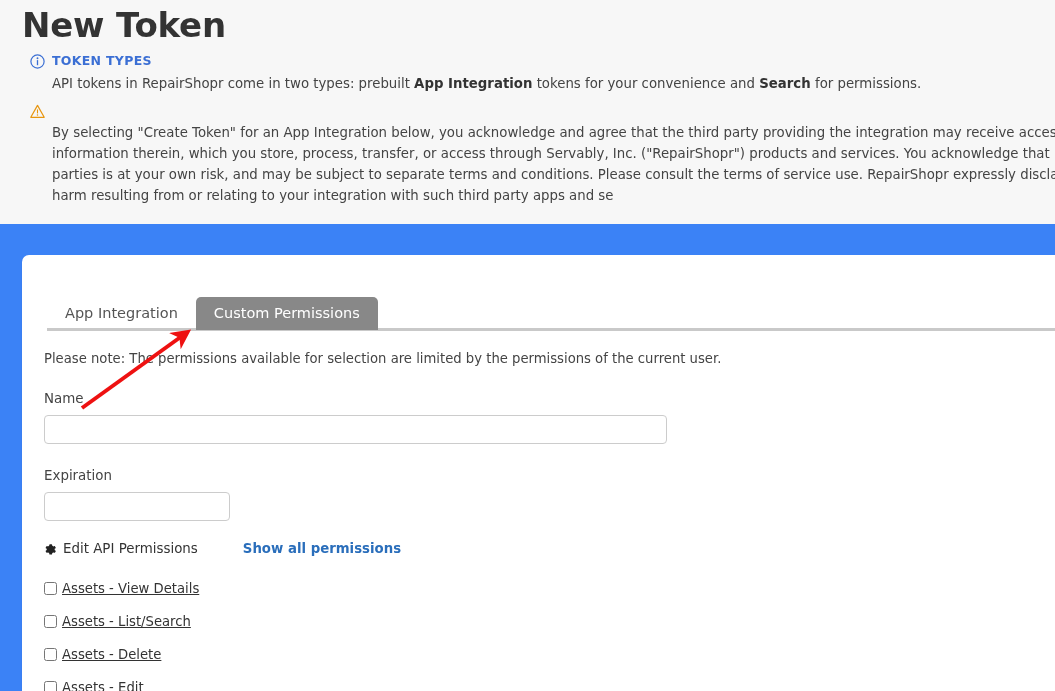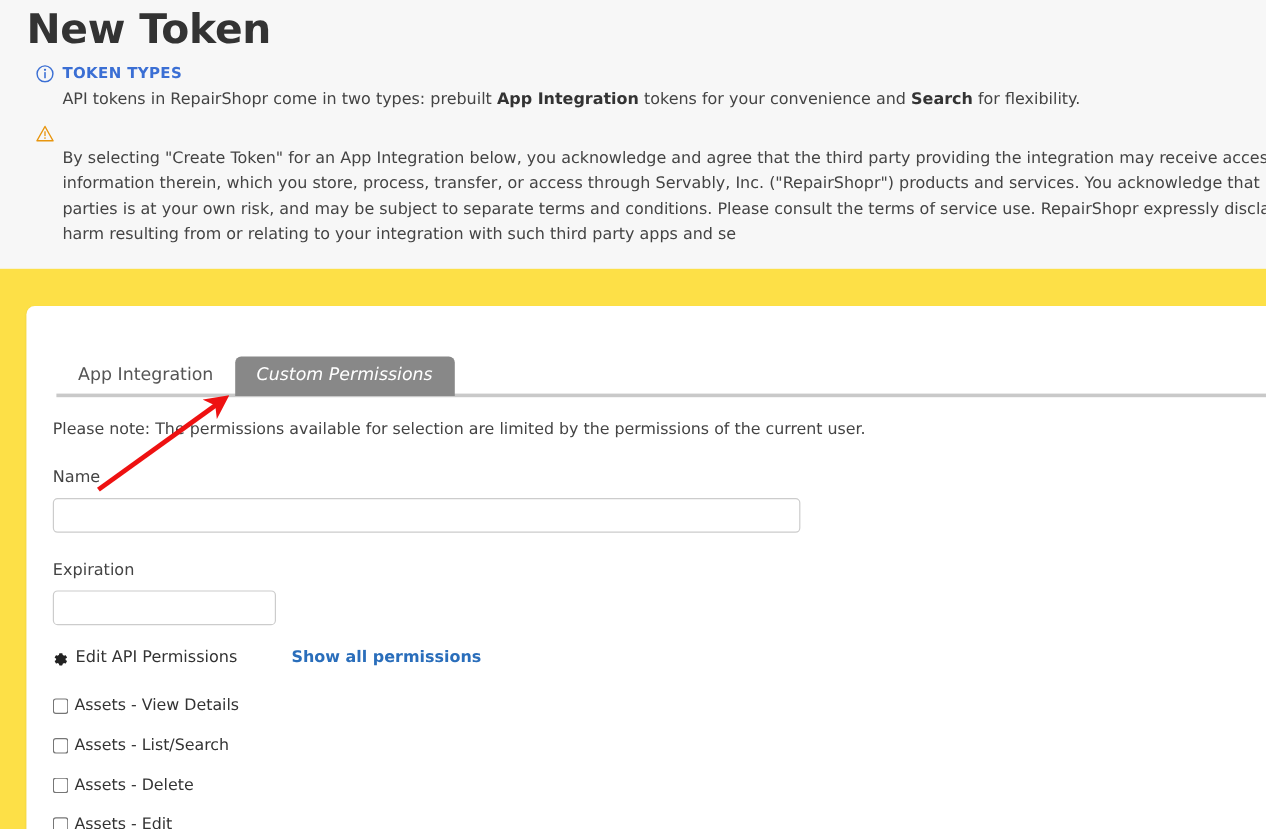--- a/index.html
+++ b/index.html
@@ -12,21 +12,21 @@
     background: #f4f4f4;
     font-family: "DejaVu Sans", "Liberation Sans", sans-serif;
     color: #333;
   }
 
   #viewport {
     position: relative;
     width: 1055px;
     height: 691px;
     overflow: hidden;
-    background: #fde047;
+    background: #3b82f6;
   }
 
   
   .intro {
     position: absolute;
     left: 0;
     top: 0;
     width: 1400px;       
     padding: 0 0 18px 0;
     background: #f7f7f7;
@@ -107,21 +107,20 @@
     padding: 7px 18px 8px 18px;
     color: #555;
     background: transparent;
     border-radius: 5px 5px 0 0;
     cursor: pointer;
     white-space: nowrap;
   }
   .tab.active {
     background: #888888;
     color: #ffffff;
-    font-style: italic;
   }
   .tab-underline {
     position: absolute;
     left: 25px;
     top: 73px;
     width: 1095px;
     height: 3px;
     background: #c9c9c9;
   }
 
@@ -187,21 +186,21 @@
     align-items: center;
     height: 33px;
     font-size: 13.2px;
     color: #333;
   }
   .perm-row input[type="checkbox"] {
     width: 13px; height: 13px;
     margin: 0 5px 0 0;
     flex: 0 0 13px;
   }
-  .perm-label { line-height: 17px; cursor: default; }
+  .perm-label { line-height: 17px; cursor: default; text-decoration: underline; }
 
   
   .annotation {
     position: absolute;
     left: 0; top: 0;
     width: 1055px; height: 691px;
     pointer-events: none;
     z-index: 50;
   }
 </style>
@@ -218,21 +217,21 @@
       <div class="note-head info">
         <span class="note-icon">
           <svg width="15" height="15" viewBox="0 0 15 15">
             <circle cx="7.5" cy="7.5" r="6.6" fill="none" stroke="#3b6fd4" stroke-width="1.2"></circle>
             <circle cx="7.5" cy="4.2" r="0.95" fill="#3b6fd4"></circle>
             <rect x="6.85" y="6.1" width="1.3" height="5.1" fill="#3b6fd4"></rect>
           </svg>
         </span>
         <span>TOKEN TYPES</span>
       </div>
-      <div class="note-body"><span>API tokens in RepairShopr come in two types: prebuilt </span><b>App Integration</b><span> tokens for your convenience and </span><b>Search</b><span> for flexibility.</span></div>
+      <div class="note-body"><span>API tokens in RepairShopr come in two types: prebuilt </span><b>App Integration</b><span> tokens for your convenience and </span><b>Search</b><span> for permissions.</span></div>
     </div>
 
     <div class="note-block">
       <div class="note-head warn">
         <span class="note-icon">
           <svg width="15" height="15" viewBox="0 0 15 15">
             <path d="M7.5 1.4 L14.2 13.3 L0.8 13.3 Z" fill="none" stroke="#e8960f" stroke-width="1.2" stroke-linejoin="round"></path>
             <rect x="6.95" y="5.4" width="1.1" height="4.0" fill="#e8960f"></rect>
             <circle cx="7.5" cy="11.0" r="0.72" fill="#e8960f"></circle>
           </svg>

